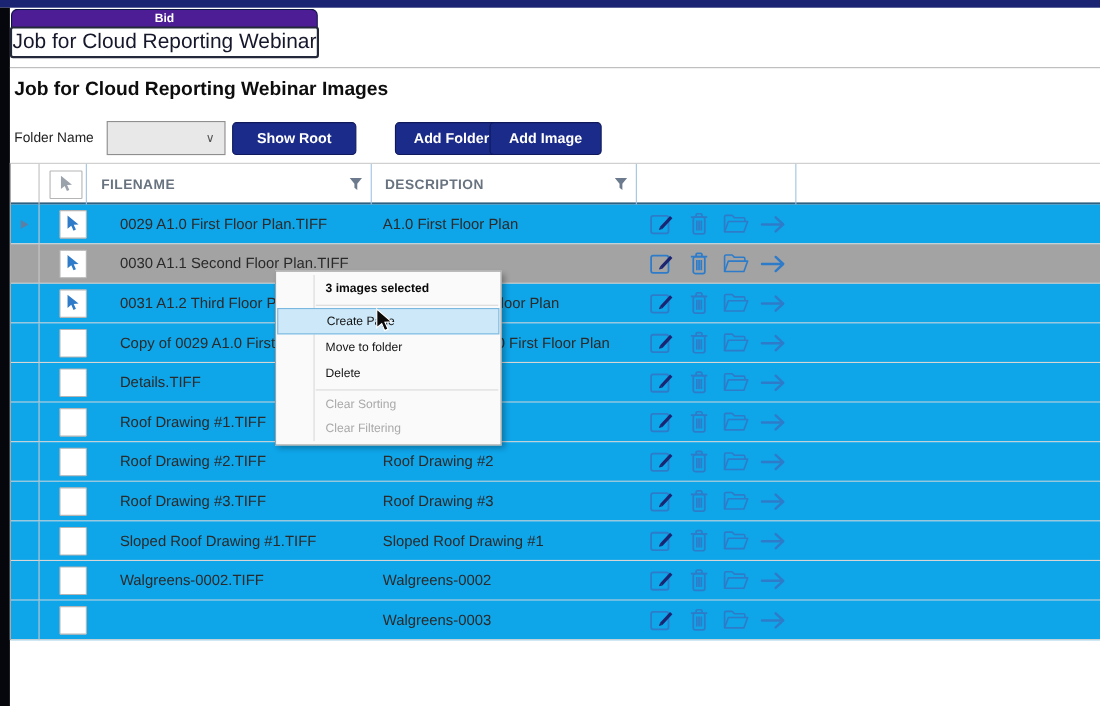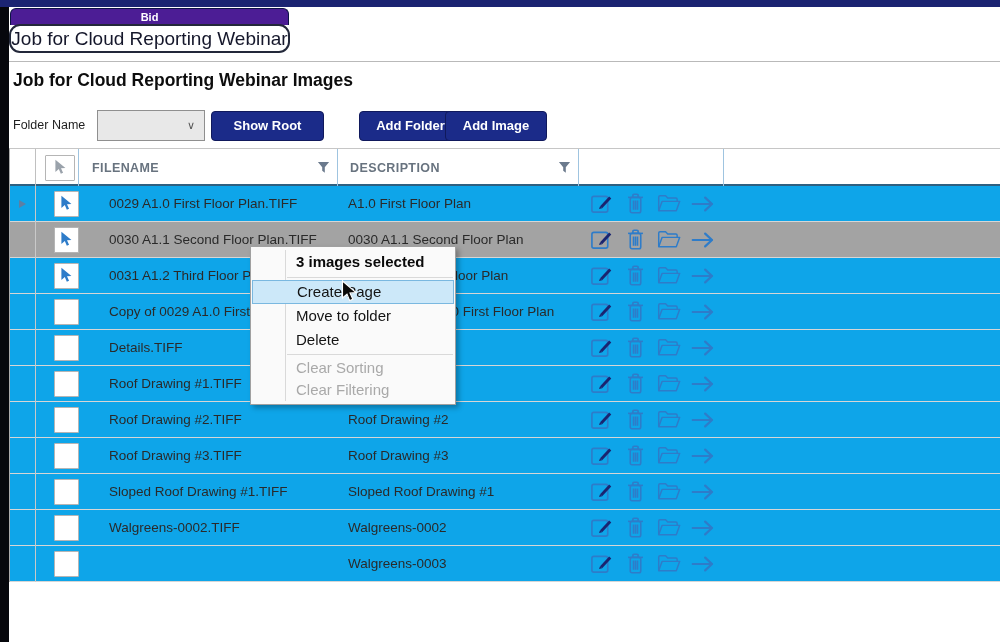--- a/index.html
+++ b/index.html
@@ -9,21 +9,21 @@
 
   
   #top-bar   { position:absolute; left:0; top:0; width:1000px; height:7px; background:#1b2472; }
   #left-strip{ position:absolute; left:0; top:7px; width:9px; height:635px; background:#06070c; }
   #panel-top-border { position:absolute; left:9px; top:61px; width:991px; height:1px; background:#b9b9b9; }
 
   
   #job-tab { position:absolute; left:9px; top:8px; width:281px; }
   .tab-badge { margin:0 1px; height:17px; background:#4c1d95; border:1px solid #0c1345; border-bottom:none;
                border-radius:6px 6px 0 0; color:#fff; font-size:11px; font-weight:bold; text-align:center; line-height:16px; }
-  .tab-box   { position:relative; top:-1px; height:29px; background:#fff; border:2px solid #23283a; border-radius:11px;
+  .tab-box   { position:relative; top:-1px; height:29px; background:#fff; border:2px solid #23283a; border-radius:3px;
                font-size:19px; color:#15172b; text-align:center; line-height:25px; white-space:nowrap; }
 
   
   #page-title { position:absolute; left:13px; top:70px; font-size:17.5px; font-weight:bold; color:#0d0d0d; }
   #folder-label { position:absolute; left:13px; top:118px; font-size:12.5px; color:#1f1f1f;text-align:right; }
   #folder-select { position:absolute; left:97px; top:110px; width:108px; height:31px; background:#e8e8e8;
                    border:1px solid #8f8f8f; }
   #folder-select .chev { position:absolute; right:9px; top:8px; font-size:11px; color:#555; }
   .btn { position:absolute; top:111px; height:30px; background:#1b2b89; border:1px solid #10195c; border-radius:4px;
          color:#fff; font-size:13px; font-weight:bold; text-align:center; line-height:28px; padding:0 10px; }
@@ -55,21 +55,21 @@
   .c-file  { left:69px; width:259px; padding-left:30px; font-size:13.5px; color:#2a2a2a; white-space:nowrap; overflow:hidden; }
   .c-desc  { left:328px; width:241px; padding-left:10px; font-size:13.5px; color:#2a2a2a; white-space:nowrap; overflow:hidden; }
   .c-act   { left:569px; width:300px; padding-left:10px; gap:10px; }
   .act { width:24px; height:24px; display:flex; align-items:center; justify-content:center; }
   .tri { width:0; height:0; border-left:7px solid #5d7fa3; border-top:4.5px solid transparent; border-bottom:4.5px solid transparent; }
 
   
   #context-menu { position:absolute; left:250px; top:246px; width:206px; background:#fafafa;
                   border:1px solid #a0a0a0; box-shadow:3px 3px 5px rgba(0,0,0,.28); padding:2px 0 3px 0; }
   #menu-gutter { position:absolute; left:34px; top:3px; bottom:3px; width:1px; background:#d9d9d9; }
-  .mi { position:relative; height:24px; line-height:24px; padding-left:45px; font-size:15px; color:#141414; white-space:nowrap; }
+  .mi { position:relative; height:24px; line-height:24px; padding-left:45px; font-size:11px; color:#141414; white-space:nowrap; }
   .mi.head { height:26px; line-height:26px; font-weight:bold; color:#0a0a0a; }
   .mi.sel { height:24px; line-height:22px; margin:0 1px; padding-left:44px; background:#cce8f9; border:1px solid #7ab8e0; }
   .mi.dis { height:22px; line-height:22px; color:#a9a9a9; }
   .msep { height:1px; background:#d9d9d9; margin:2px 2px 2px 36px; }
 
   #mouse-cursor { position:absolute; left:341px; top:280px; }
 </style>
 </head>
 <body>
 
@@ -167,21 +167,20 @@
         <div class="row hl">
       <div class="cell c-ind"></div>
       <div class="cell c-check">
             <span class="selbox" style="margin-left:18px">
               <svg width="13" height="17" viewBox="0 0 14 20">
                 <path d="M1 1 L1 15.2 L5 11.9 L7.4 17.3 L10 16.1 L7.6 10.9 L12.8 10.6 Z" fill="#2e7cc9"></path>
               </svg>
             </span>
           </div>
       <div class="cell c-file">0030 A1.1 Second Floor Plan.TIFF</div>
-      <div class="cell c-desc">0030 A1.1 Second Floor Plan</div>
       <div class="cell c-act">
             <span class="act">
               <svg width="23" height="23" viewBox="0 0 24 24">
                 <rect x="2" y="4.5" width="16.5" height="16.5" rx="2" fill="none" stroke="#2e7cc9" stroke-width="1.7"></rect>
                 <path d="M10.5 14.8 L20 4.6 L22.2 6.8 L12.7 17 Z" fill="#1a2470"></path>
                 <path d="M10.5 14.8 L12.7 17 L9.4 17.8 Z" fill="#1a2470"></path>
               </svg>
             </span>
             <span class="act">
               <svg width="21" height="23" viewBox="0 0 24 26" fill="none" stroke="#2e7cc9" stroke-width="1.8">

